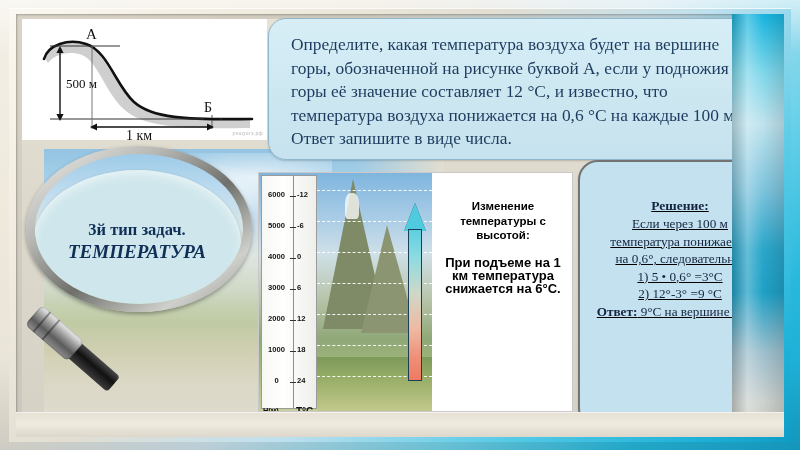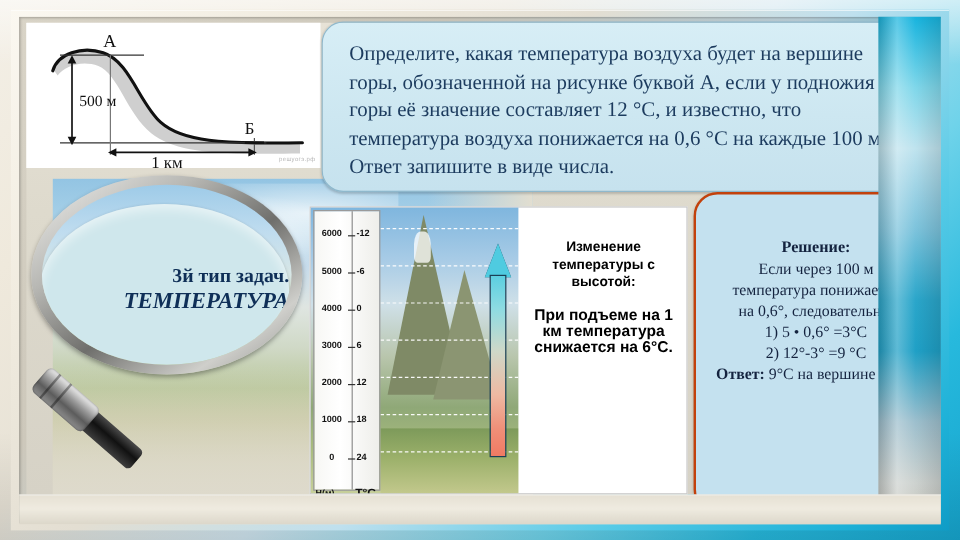--- a/index.html
+++ b/index.html
@@ -129,21 +129,21 @@
   }
   .mag-lens{
     position:absolute;left:9px;top:8px;width:208px;height:150px;border-radius:50%;
     background:linear-gradient(to bottom,#9ecbe8 0%,#bfdcef 26%,#d8e7e6 50%,#c7cfa8 72%,#b2bd86 100%);
     overflow:hidden;
   }
   .oval-callout{
     position:absolute;left:-2px;top:16px;width:208px;height:144px;border-radius:50%;
     background:#cfe7ec;
     box-shadow:0 1px 3px rgba(0,0,0,.22), inset 0 4px 10px rgba(255,255,255,.55);
-    display:flex;flex-direction:column;align-items:flex-end;justify-content:center;
+    display:flex;flex-direction:column;align-items:center;justify-content:center;
   }
   .oval-line1{
     font-family:"Liberation Serif",serif;font-weight:bold;font-size:16.5px;
     color:#0f2f57;line-height:1.25;
   }
   .oval-line2{
     font-family:"Liberation Serif",serif;font-weight:bold;font-style:italic;
     font-size:19px;color:#0f2f57;line-height:1.25;
   }
 
@@ -218,23 +218,24 @@
     font-family:"Liberation Sans",sans-serif;color:#000;
   }
   .it-title{font-weight:bold;font-size:11.5px;line-height:14.5px;text-align:center;margin-top:20px;}
   .it-sub{font-weight:bold;font-size:13px;line-height:13px;text-align:center;margin-top:13px;}
   .it-list{margin-top:17px;}
   .it-list div{font-weight:bold;font-size:11.4px;line-height:16.5px;text-align:left;padding-left:4px;}
 
   
   .solution-box{
     position:absolute;left:578px;top:160px;width:204px;height:268px;
-    background:#c4e1ef;border:2px solid #c2410c;border-radius:20px;
+    background:#c4e1ef;border:2px solid #737373;border-radius:20px;
     box-sizing:border-box;padding:36px 10px 0 10px;
     box-shadow:0 1px 2px rgba(0,0,0,.15);
+    text-decoration:underline;
   }
   .sol-title{
     font-family:"Liberation Serif",serif;font-weight:bold;font-size:13.5px;
     color:#14233f;text-align:center;margin-bottom:1px;
   }
   .sol-line{
     font-family:"Liberation Serif",serif;font-size:13.2px;line-height:17.5px;
     color:#14233f;text-align:center;
   }
   .sol-line b{font-weight:bold;}

